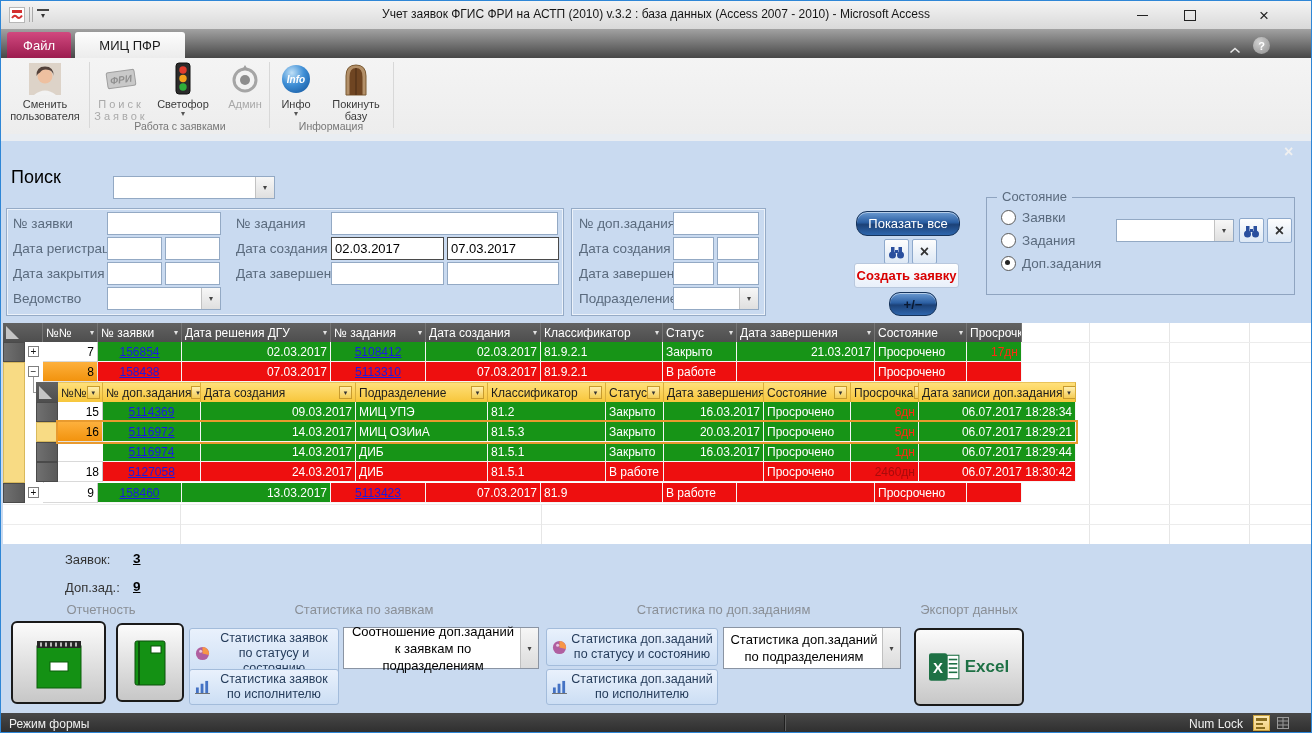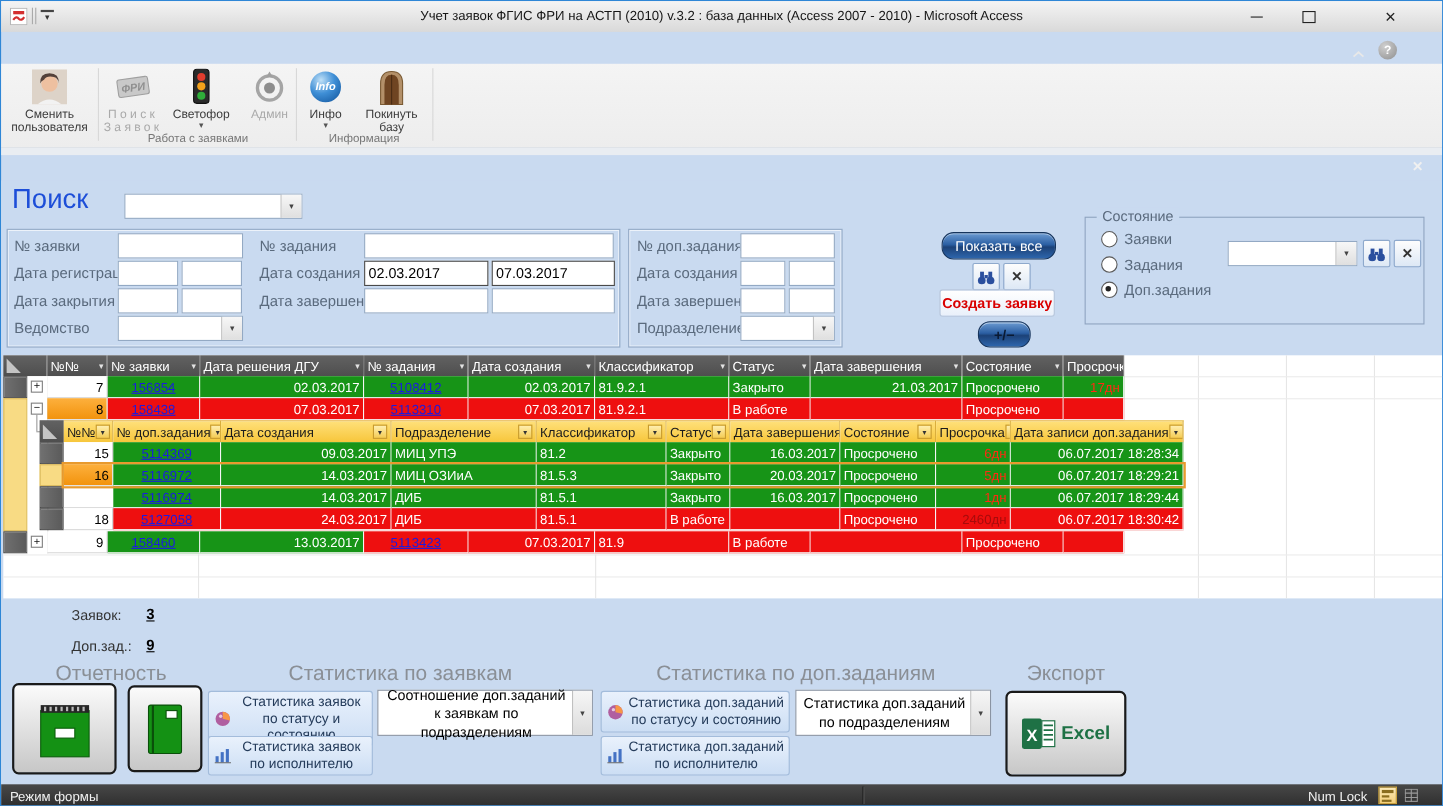--- a/index.html
+++ b/index.html
@@ -39,21 +39,21 @@
     display:flex;align-items:center;justify-content:center;color:#fff;font-style:italic;font-weight:bold;font-size:10px;}
   
   .docrow{left:0;top:133px;width:100%;height:30px;background:linear-gradient(#5e5e5e,#414141);}
   .gapstrip{left:0;top:133px;width:100%;height:7px;background:#e9edf2;}
   .doctab{left:4px;top:140px;width:200px;height:23px;border:1px solid #c18136;border-bottom:none;border-radius:4px 14px 0 0;
     background:linear-gradient(#fbebd3,#f1aa52);display:flex;align-items:center;gap:5px;padding-left:6px;box-sizing:border-box;
     font-size:12.5px;font-weight:bold;color:#2e2e2e;cursor:pointer;}
   .docclose{left:1283px;top:142px;color:#f0f0f0;font-size:16px;font-weight:bold;cursor:pointer;}
   
   .form{left:0;top:163px;width:100%;height:549px;background:var(--form_bg,#C9DAF0);}
-  .bigtitle{font-size:25px;color:#1d4ed8;}
+  .bigtitle{font-size:18px;color:#000000;}
   .flabel{font-size:13.5px;color:#5a6a7d;white-space:nowrap;}
   .fin{position:absolute;box-sizing:border-box;border:1px solid #93a9c4;background:#fff;height:23px;font-size:12.5px;
     font-family:"Liberation Sans",sans-serif;padding:0 3px;}
   .fin.filled{border:1px solid #4a4a4a;font-size:13px;}
   .fieldset{border:1px solid #95abc7;box-shadow:inset 0 0 0 1px rgba(255,255,255,.65);}
   .combo{position:absolute;box-sizing:border-box;height:23px;background:#fff;border:1px solid #93a9c4;}
   .combo .arr{position:absolute;right:0;top:0;bottom:0;width:18px;background:linear-gradient(#f7f7f7,#dfdfdf);
     border-left:1px solid #c2c2c2;display:flex;align-items:center;justify-content:center;font-size:8px;color:#444;cursor:pointer;}
   .pill{position:absolute;border-radius:11px;border:1px solid #16345c;color:#fff;font-size:13px;display:flex;align-items:center;justify-content:center;
     background:linear-gradient(#6c9bd2 0%,#2b5fa3 45%,#1c4278 55%,#2e66ad 100%);box-shadow:inset 0 1px 0 rgba(255,255,255,.5);cursor:pointer;}
@@ -92,21 +92,21 @@
   .tri{position:absolute;left:3px;bottom:3px;width:0;height:0;border-left:13px solid transparent;border-bottom:13px solid #c4c4c4;
     transform:scaleX(-1);}
   .expbox{position:absolute;width:11px;height:11px;box-sizing:border-box;border:1px solid #7f7f7f;background:#fff;color:#111;
     font-size:10px;line-height:9px;text-align:center;cursor:pointer;}
   .faintv{position:absolute;width:1px;background:#e6e6e6;}
   .fainth{position:absolute;height:1px;background:#ececec;}
   .sel-outline{position:absolute;border:2px solid #e89a2e;box-sizing:border-box;pointer-events:none;z-index:5;}
   
   .cntlabel{font-size:13px;color:#333;}
   .cntval{font-size:13.5px;color:#000;font-weight:bold;text-decoration:underline;}
-  .seclabel{position:absolute;font-size:19px;color:#8a8f96;text-align:center;}
+  .seclabel{position:absolute;font-size:13px;color:#8a8f96;text-align:center;}
   .bigbtn{position:absolute;box-sizing:border-box;border:2px solid #1a1a1a;border-radius:6px;
     background:linear-gradient(#fbfbfb,#c7c7c7);display:flex;align-items:center;justify-content:center;cursor:pointer;}
   .statbtn{position:absolute;box-sizing:border-box;border:1px solid #a3bcdb;border-radius:3px;background:linear-gradient(#e9f1fc,#ccdef4);
     color:#253c5b;font-size:12.5px;line-height:15px;display:flex;align-items:center;justify-content:center;text-align:center;
     padding:2px 4px 2px 24px;cursor:pointer;}
   .statbtn svg{position:absolute;left:5px;}
   .fcombo{position:absolute;box-sizing:border-box;background:#fff;border:1px solid #8a94a3;font-size:13px;line-height:17px;color:#000;
     display:flex;align-items:center;text-align:center;padding:2px 20px 2px 4px;}
   .fcombo .arr{position:absolute;right:0;top:0;bottom:0;width:17px;background:linear-gradient(#f6f6f6,#dcdcdc);
     border-left:1px solid #c0c0c0;display:flex;align-items:center;justify-content:center;font-size:8px;color:#444;cursor:pointer;}
@@ -139,20 +139,24 @@
         <span class="minglyph"></span>
       </div>
     <div class="abs winbtn" style="left:1166px">
         <span class="maxglyph"></span>
       </div>
     <div class="abs winbtn" style="left:1240px">
         <span class="closeglyph">×</span>
       </div>
   </div>
 
+  <div class="abs tabrow">
+    <div class="abs filetab">Файл</div>
+    <div class="abs activetab">МИЦ ПФР</div>
+  </div>
   <span class="abs ribbon-min">
     <svg width="12" height="7">
         <path d="M1.5 5.5 L6 1.5 L10.5 5.5" stroke="#e8e8e8" stroke-width="1.6" fill="none"></path>
       </svg>
   </span>
   <div class="abs helpbtn">?</div>
 
   <div class="abs ribbon">
     <div class="abs rbtn" style="left:2px;width:84px">
       <div class="ricon">

